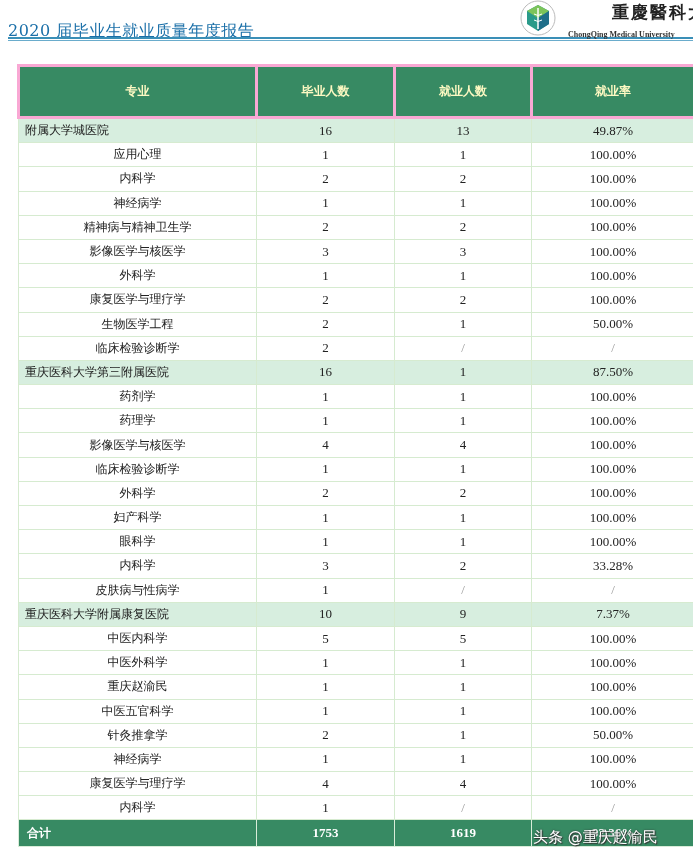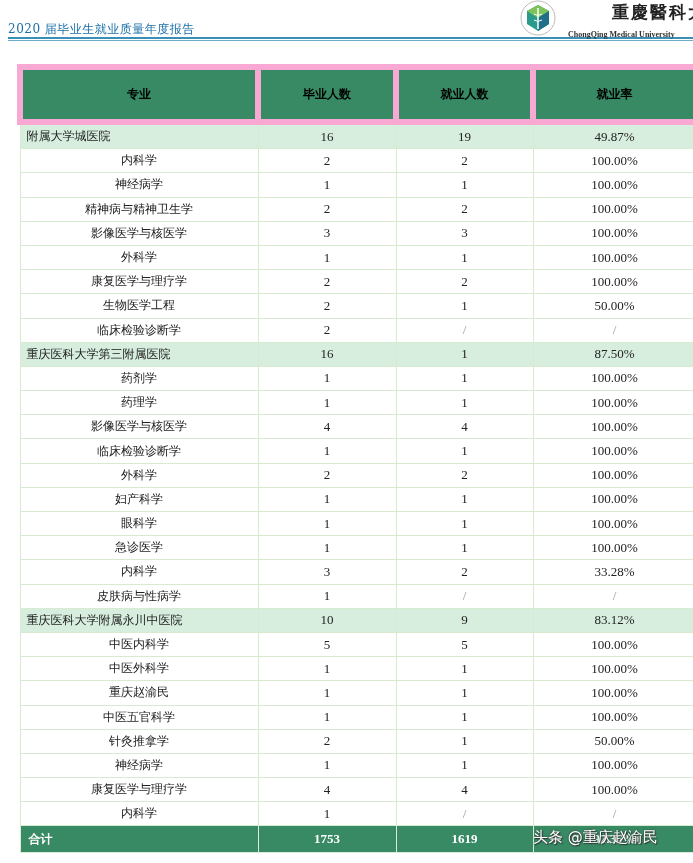--- a/index.html
+++ b/index.html
@@ -1,31 +1,31 @@
 <!DOCTYPE html>
 <html><head>
   <meta charset="utf-8">
   <style>
     html, body { margin:0; padding:0; background:#ffffff; }
     body { width:693px; height:863px; position:relative; overflow:hidden; font-family:"DejaVu Serif", serif; }
     .page-header { position:absolute; left:0; top:0; width:693px; height:42px; }
-    .report-title { position:absolute; left:8px; top:21px; font-family:"DejaVu Serif", serif; font-size:12px; color:#1a6fa8; letter-spacing:0.5px; white-space:nowrap; }
+    .report-title { position:absolute; left:8px; top:21px; font-family:"DejaVu Serif", serif; font-size:16px; color:#1a6fa8; letter-spacing:0.5px; white-space:nowrap; }
     .header-rule { position:absolute; left:8px; right:0; top:37px; height:2px; background:#3a8fb7; }
     .header-rule2 { position:absolute; left:8px; right:0; top:40px; height:1px; background:#6aaccc; }
     .logo { position:absolute; left:520px; top:0; width:173px; height:36px; }
     .logo-emblem { position:absolute; left:0; top:0; width:36px; height:36px; }
     .logo-cn { position:absolute; left:44px; top:1px; font-family:"DejaVu Serif", serif; font-size:17px; color:#222; letter-spacing:2px; white-space:nowrap; font-weight:bold;margin-left:48px; }
     .logo-en { position:absolute; left:48px; top:30px; font-family:"Liberation Serif", serif; font-size:8px; font-weight:bold; color:#333; white-space:nowrap; }
 
     table.data { position:absolute; left:17px; top:64px; width:676px; border-collapse:collapse; table-layout:fixed; font-family:"Liberation Serif", serif; font-size:13px; color:#222; }
     table.data col.c1 { width:238px; }
     table.data col.c2 { width:138px; }
     table.data col.c3 { width:137px; }
     table.data col.c4 { width:163px; }
-    table.data th { background:#378a63; color:#000000; font-family:"DejaVu Sans", sans-serif; font-weight:bold; font-size:12px; height:25px; padding:12px; border:6px solid #f9a8d4; text-align:center; }
+    table.data th { background:#378a63; color:#fef9c3; font-family:"DejaVu Sans", sans-serif; font-weight:bold; font-size:12px; height:25px; padding:12px; border:3px solid #f9a8d4; text-align:center; }
     table.data td { height:23.2px; padding:0; border:1px solid #d6ebd0; text-align:center; white-space:nowrap; }
     td.name { font-family:"DejaVu Sans", sans-serif; font-size:12px; }
     tr.group td { background:#d7eedf; }
     tr.group td.name { text-align:left; padding-left:6px; }
     td.slash { color:#999; }
     tr.total td { background:#378a63; color:#ffffff; font-weight:bold; height:26px; border-color:#d9ecd9; }
     tr.total td.name { text-align:left; padding-left:8px; font-family:"DejaVu Sans", sans-serif; }
     .watermark { position:absolute; left:533px; top:828px; font-family:"DejaVu Sans", sans-serif; font-size:15px; color:#ffffff; text-shadow:0 0 2px #333, 1px 1px 1px #333; white-space:nowrap;text-align:right; }
   </style>
 </head>
@@ -61,22 +61,28 @@
       <th>专业</th>
       <th>毕业人数</th>
       <th>就业人数</th>
       <th>就业率</th>
     </tr>
   </thead>
   <tbody id="tbody">
       <tr class="group">
         <td class="name">附属大学城医院</td>
         <td>16</td>
-        <td>19</td>
+        <td>13</td>
         <td>49.87%</td>
+      </tr>
+      <tr>
+        <td class="name">应用心理</td>
+        <td>1</td>
+        <td>1</td>
+        <td>100.00%</td>
       </tr>
       <tr>
         <td class="name">内科学</td>
         <td>2</td>
         <td>2</td>
         <td>100.00%</td>
       </tr>
       <tr>
         <td class="name">神经病学</td>
         <td>1</td>
@@ -161,42 +167,36 @@
         <td>1</td>
         <td>100.00%</td>
       </tr>
       <tr>
         <td class="name">眼科学</td>
         <td>1</td>
         <td>1</td>
         <td>100.00%</td>
       </tr>
       <tr>
-        <td class="name">急诊医学</td>
-        <td>1</td>
-        <td>1</td>
-        <td>100.00%</td>
-      </tr>
-      <tr>
         <td class="name">内科学</td>
         <td>3</td>
         <td>2</td>
         <td>33.28%</td>
       </tr>
       <tr>
         <td class="name">皮肤病与性病学</td>
         <td>1</td>
         <td class="slash">/</td>
         <td class="slash">/</td>
       </tr>
       <tr class="group">
-        <td class="name">重庆医科大学附属永川中医院</td>
+        <td class="name">重庆医科大学附属康复医院</td>
         <td>10</td>
         <td>9</td>
-        <td>83.12%</td>
+        <td>7.37%</td>
       </tr>
       <tr>
         <td class="name">中医内科学</td>
         <td>5</td>
         <td>5</td>
         <td>100.00%</td>
       </tr>
       <tr>
         <td class="name">中医外科学</td>
         <td>1</td>

